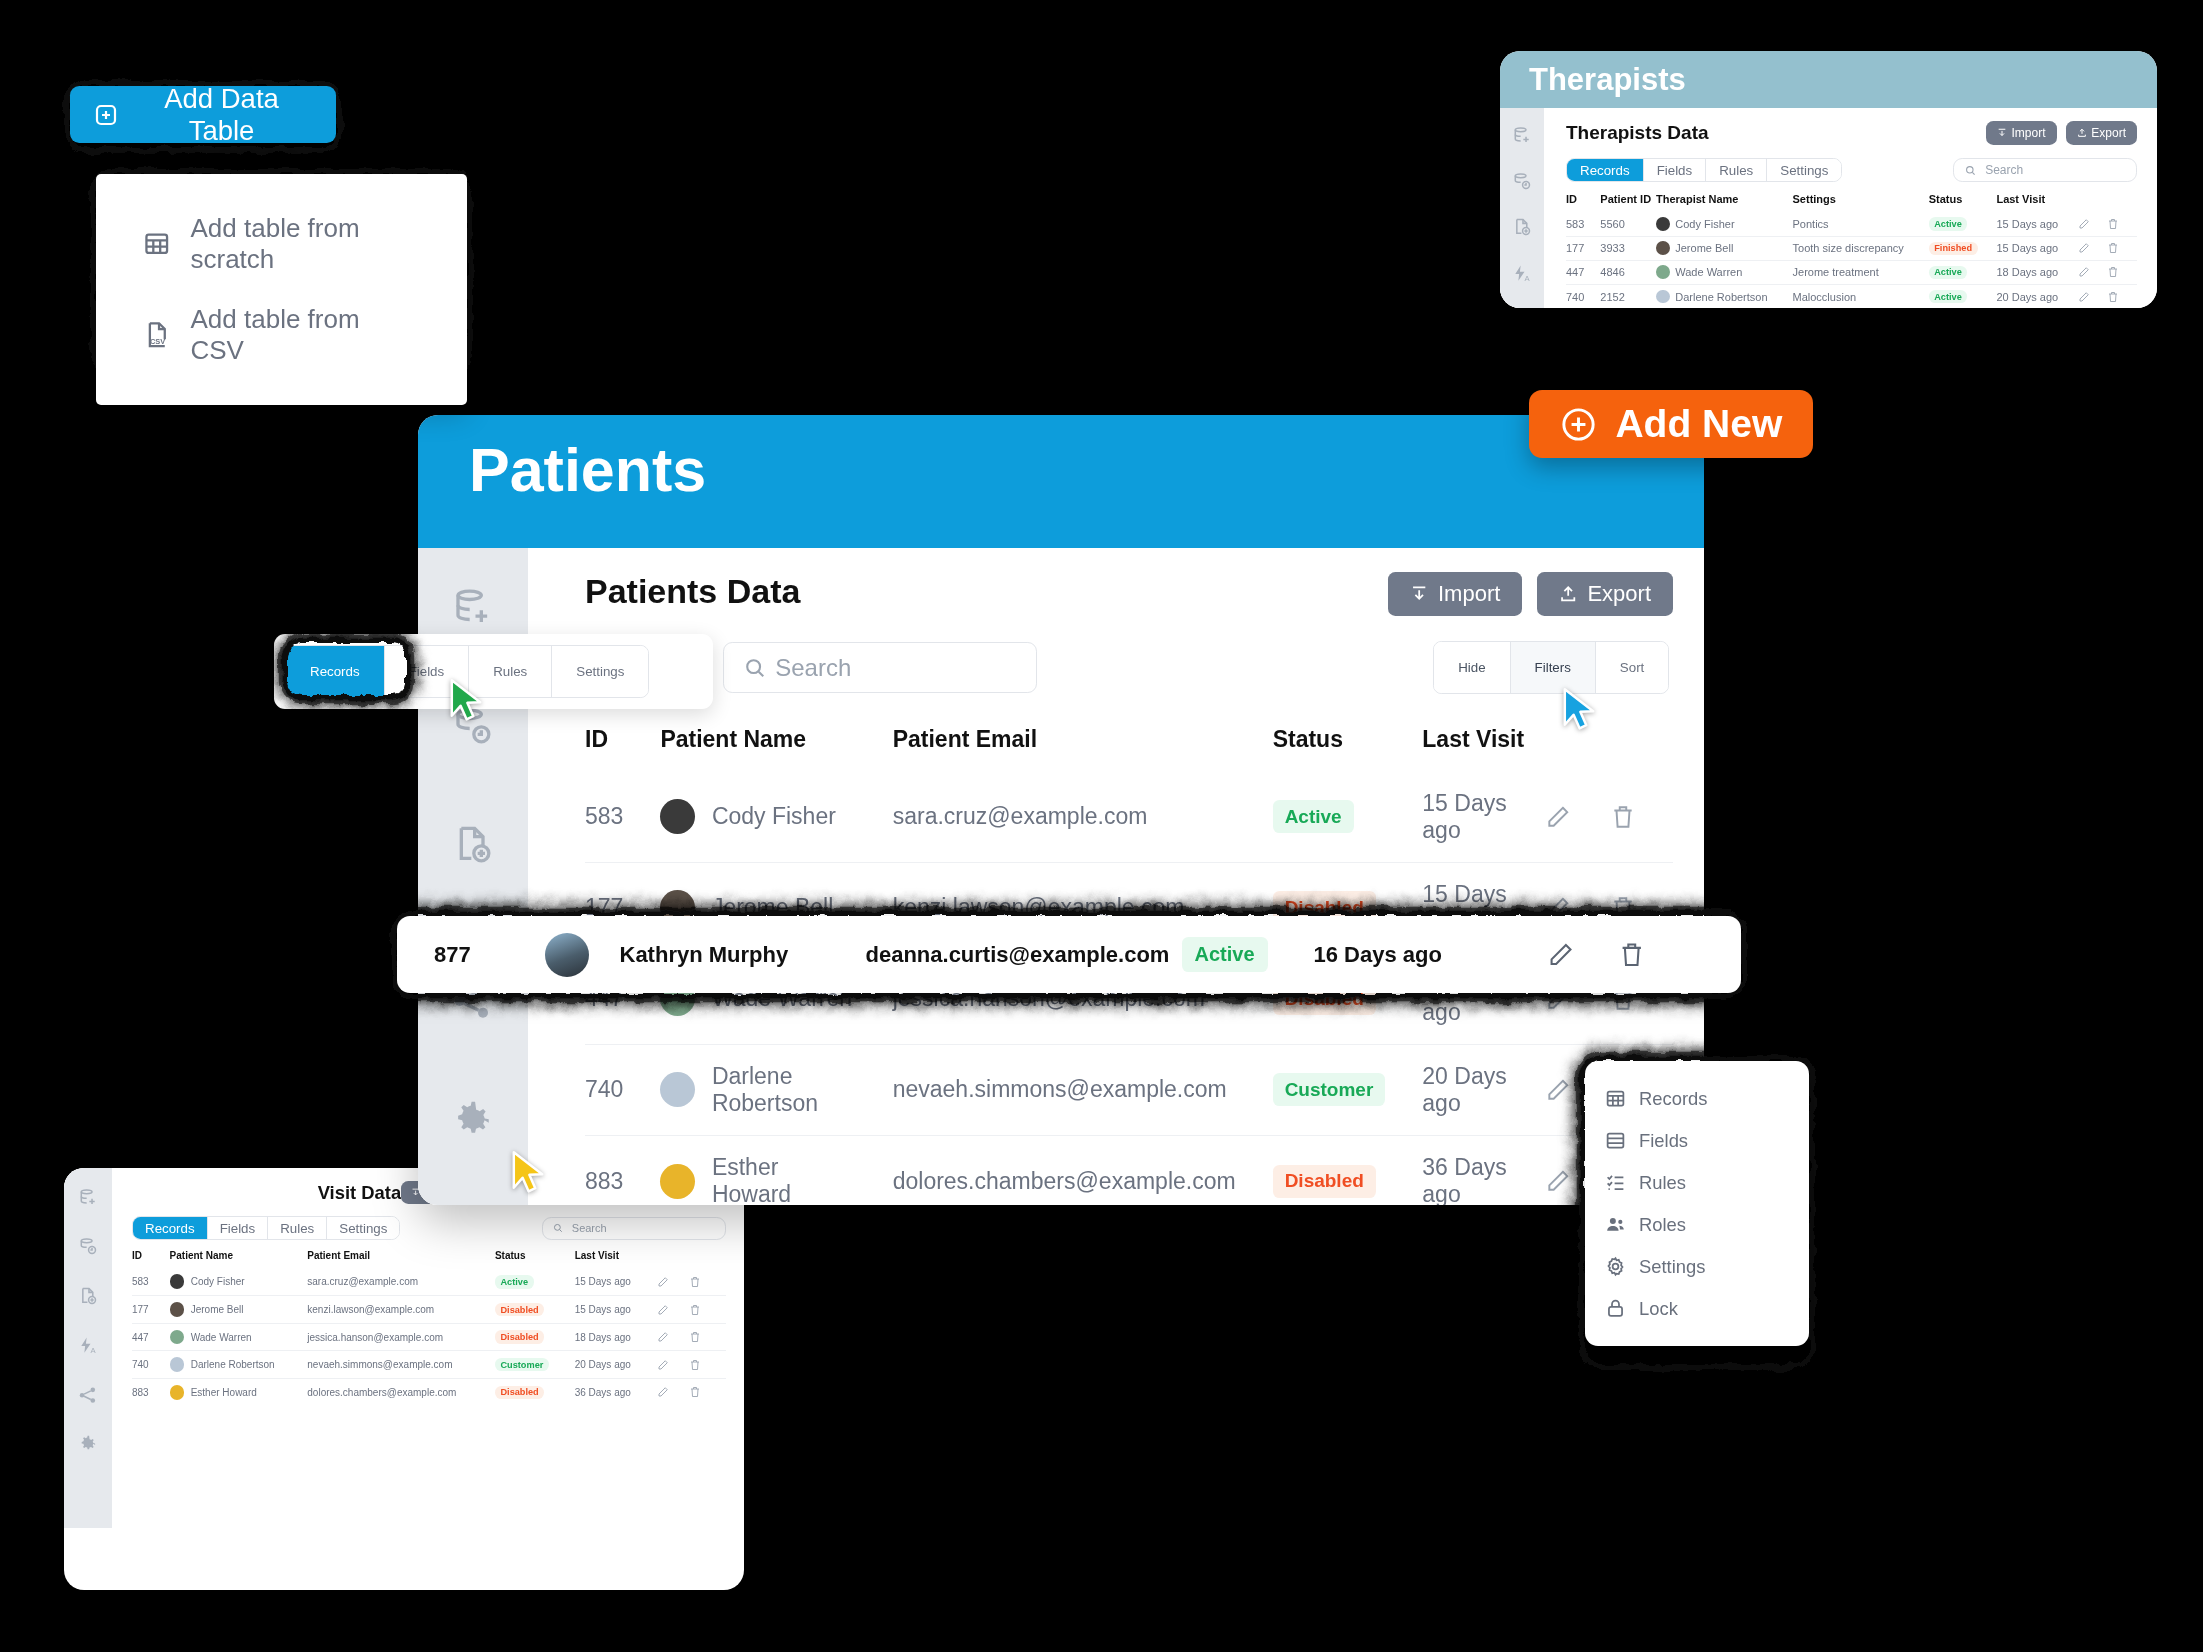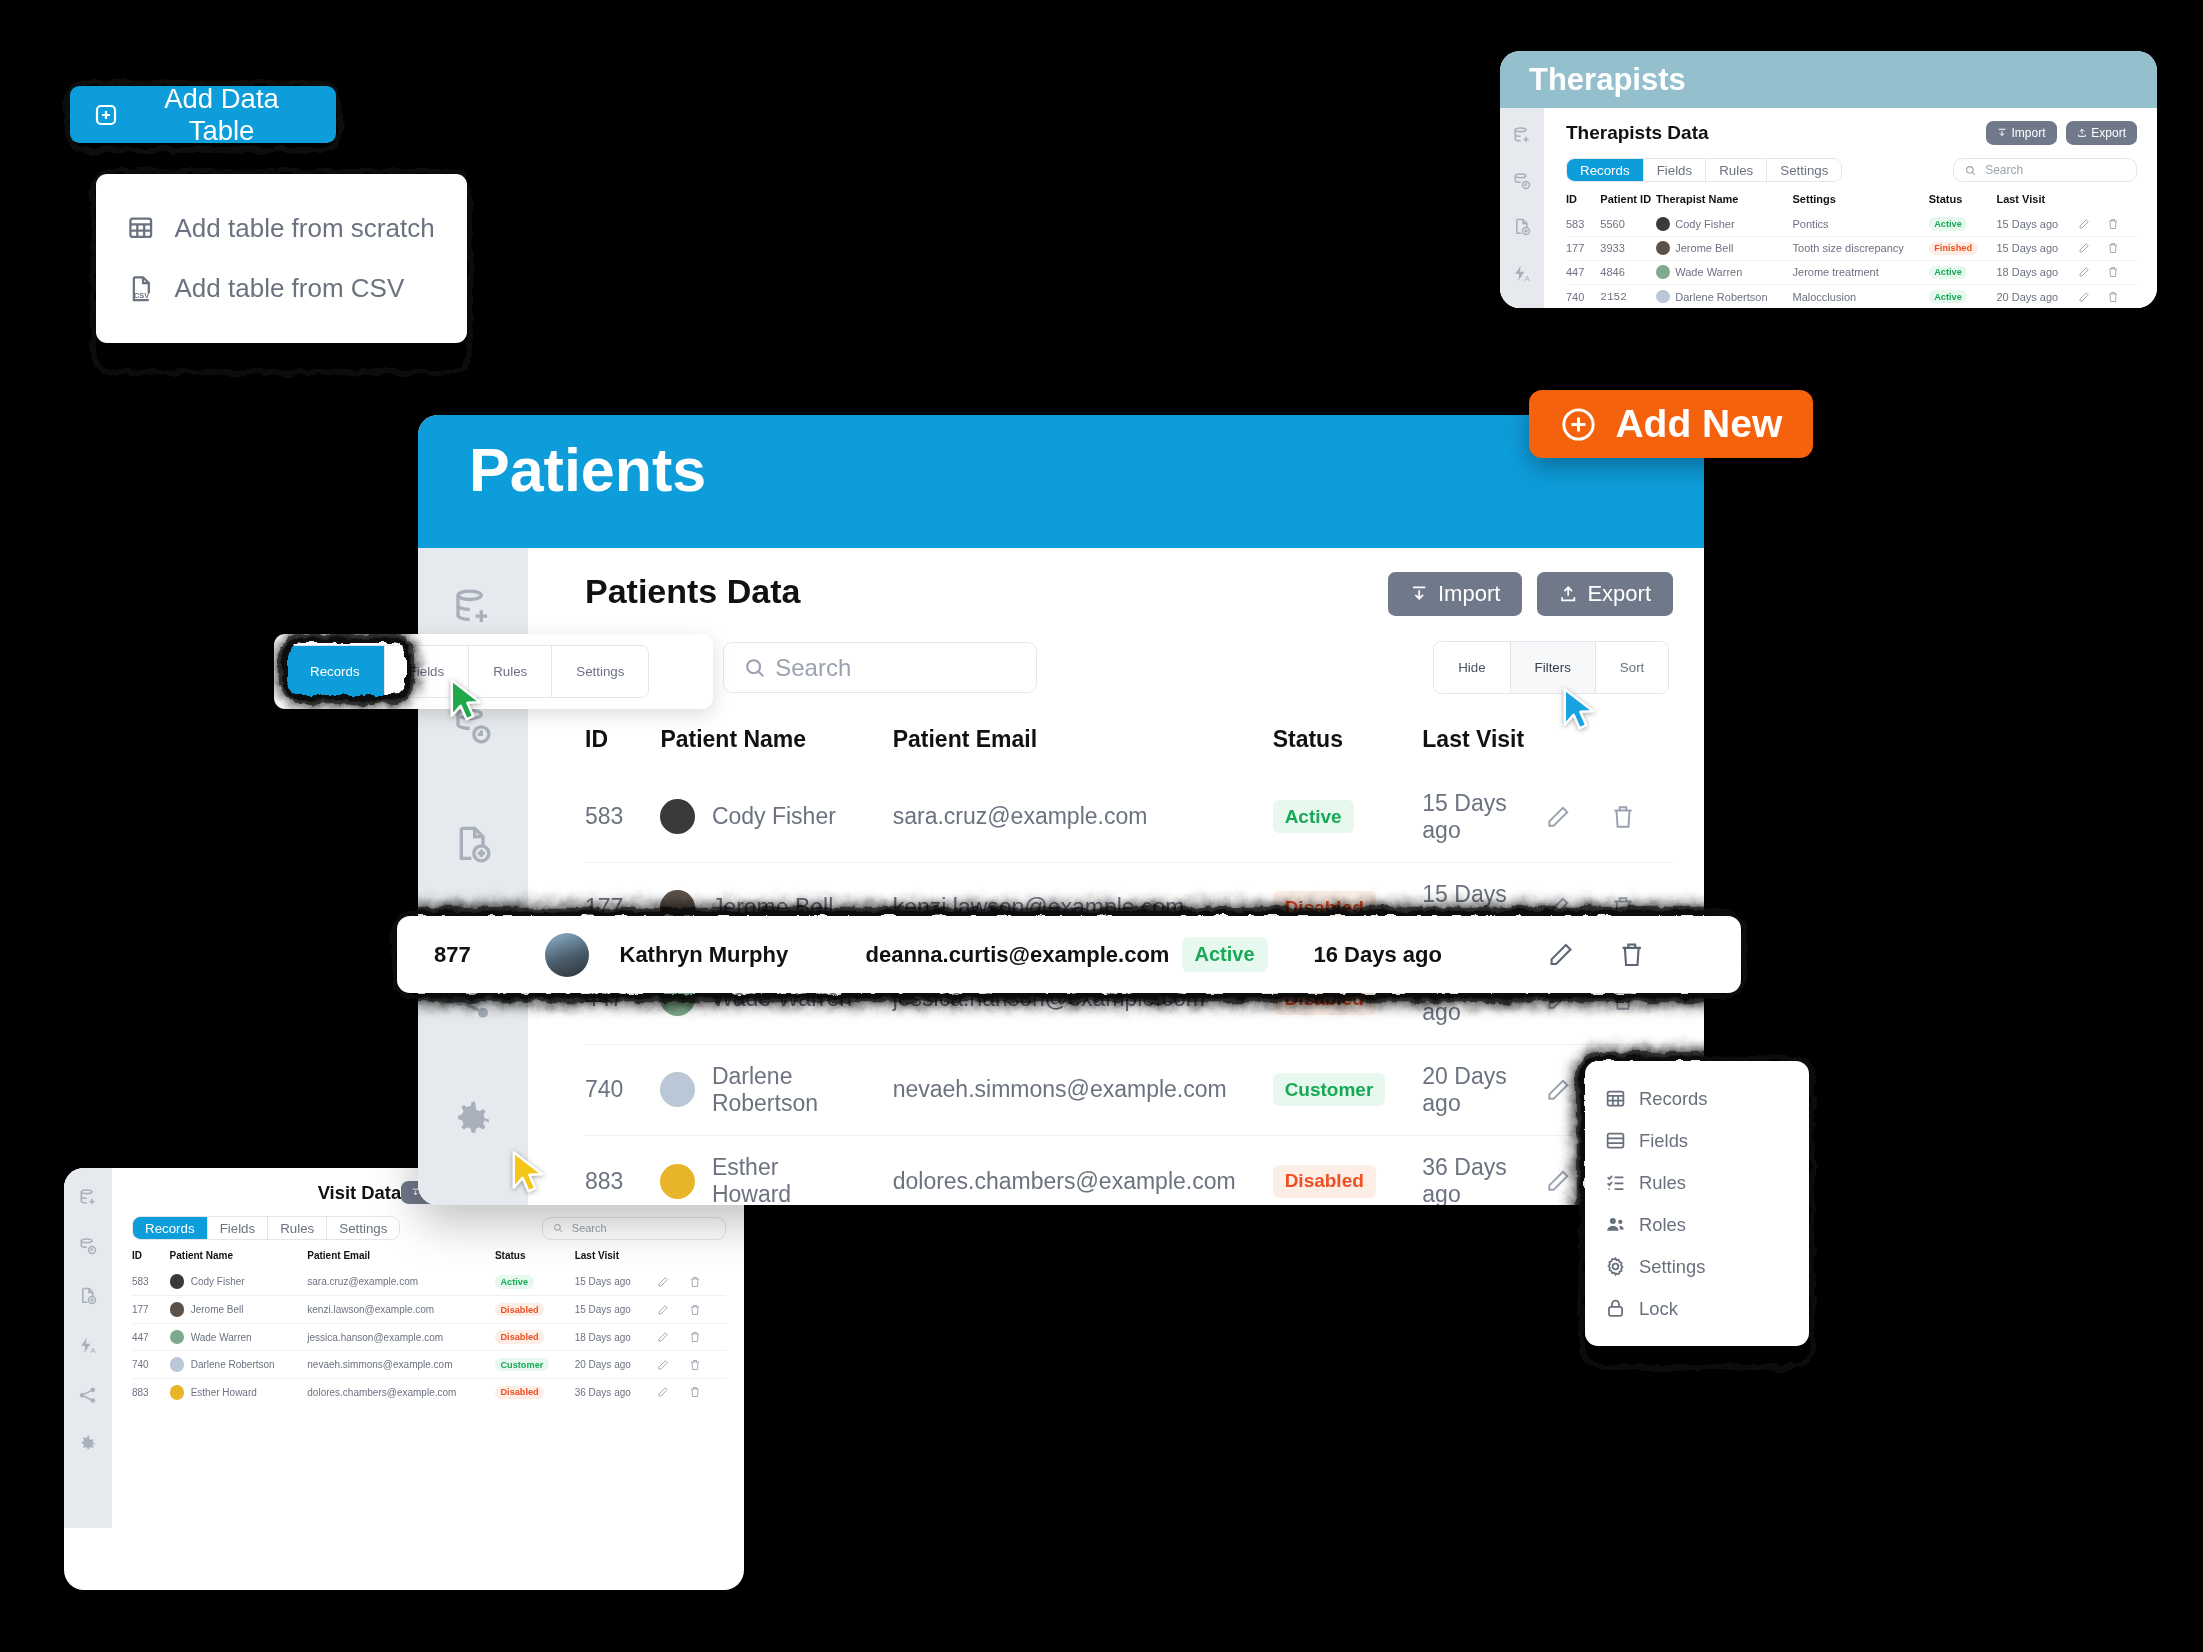--- a/index.html
+++ b/index.html
@@ -89,23 +89,23 @@
   #add-data-table-btn {
     position: absolute;
     background: #0d9ddb; color: #fff;
     border: none; border-radius: 9.2px;
     display: flex; align-items: center; gap: 13px;
     font-family: inherit; font-size: 27.5px; font-weight: 500;
     padding: 0 24px; height: 57px; cursor: pointer;
   }
   #add-table-menu {
     position: absolute;
-    background: #fff; border-radius: 11px;
+    background: #fff; border-radius: 5px;
     box-shadow: 0 9.2px 27.5px rgba(0,0,0,.2);
-    padding: 24px 0;
+    padding: 24px 16px;
   }
   .menu-row {
     display: flex; align-items: center; gap: 20px;
     padding: 14.7px 31px; color: #6b7280;
     font-size: 26px; cursor: pointer;
   }
 
   
   #add-new-btn {
     position: absolute;
@@ -326,21 +326,21 @@
                     <span>
                       <svg width="12" height="12" viewBox="0 0 24 24" fill="none" stroke="#9aa3af" stroke-width="1.8">
                         <path d="M4 6h16M9 6V3h6v3M6 6l1 15h10l1-15"></path>
                       </svg>
                     </span>
                   </span>
                 </td>
               </tr>
               <tr style="height: 24px;">
                 <td style="padding: 4.6px 13px 4.6px 0px;">740</td>
-                <td style="padding: 4.6px 13px 4.6px 0px; font-family: Liberation Mono, monospace;">2152</td>
+                <td style="padding: 4.6px 13px 4.6px 0px;">2152</td>
                 <td style="padding: 4.6px 13px 4.6px 0px;">
                   <span class="namecell">
                     <span class="avatar" style="width:13.8px;height:13.8px;background:#b9c7d6;margin-right:5.5px"></span>
                     <span>Darlene Robertson</span>
                   </span>
                 </td>
                 <td style="padding: 4.6px 13px 4.6px 0px;">Malocclusion</td>
                 <td style="padding: 4.6px 13px 4.6px 0px;"><span class="badge active" style="padding:1.8px 5.5px;font-size:9.2px">Active</span></td>
                 <td style="padding: 4.6px 13px 4.6px 0px;">20 Days ago</td>
                 <td style="padding: 4.6px 13px 4.6px 0px;">

